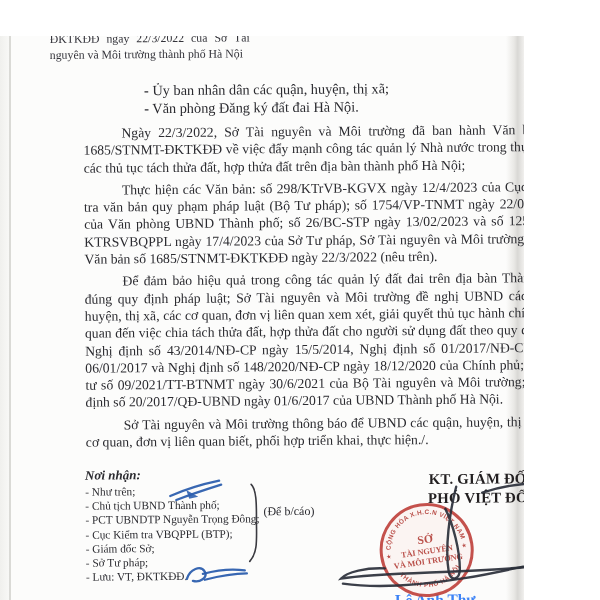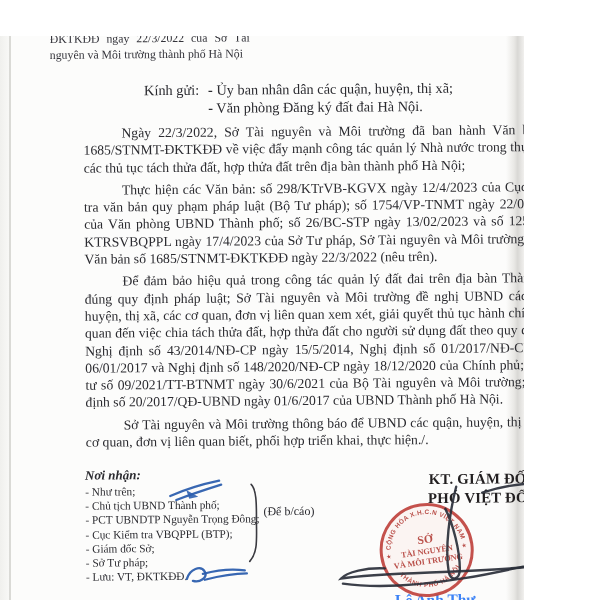--- a/index.html
+++ b/index.html
@@ -46,21 +46,20 @@
   <div class="right-edge"></div>
 
   <div class="sheet">
 
     <div class="header-frag">
       <span class="l1">ĐKTKĐĐ ngày 22/3/2022 của Sở Tài</span>
       <span class="l2">nguyên và Môi trường thành phố Hà Nội</span>
     </div>
 
     <div class="kinh-gui">
-      <span>Kính gửi:</span>
       <span>
         <span style="display:block">- Ủy ban nhân dân các quận, huyện, thị xã;</span>
         <span style="display:block">- Văn phòng Đăng ký đất đai Hà Nội.</span>
       </span>
     </div>
 
     <div class="body-text">
       <p>Ngày 22/3/2022, Sở Tài nguyên và Môi trường đã ban hành Văn bản số 1685/STNMT-ĐKTKĐĐ về việc đẩy mạnh công tác quản lý Nhà nước trong thực hiện các thủ tục tách thửa đất, hợp thửa đất trên địa bàn thành phố Hà Nội;</p>
       <p>Thực hiện các Văn bản: số 298/KTrVB-KGVX ngày 12/4/2023 của Cục Kiểm tra văn bản quy phạm pháp luật (Bộ Tư pháp); số 1754/VP-TNMT ngày 22/02/2023 của Văn phòng UBND Thành phố; số 26/BC-STP ngày 13/02/2023 và số 1251/CV-KTRSVBQPPL ngày 17/4/2023 của Sở Tư pháp, Sở Tài nguyên và Môi trường bãi bỏ Văn bản số 1685/STNMT-ĐKTKĐĐ ngày 22/3/2022 (nêu trên).</p>
       <p>Để đảm bảo hiệu quả trong công tác quản lý đất đai trên địa bàn Thành phố đúng quy định pháp luật; Sở Tài nguyên và Môi trường đề nghị UBND các quận, huyện, thị xã, các cơ quan, đơn vị liên quan xem xét, giải quyết thủ tục hành chính liên quan đến việc chia tách thửa đất, hợp thửa đất cho người sử dụng đất theo quy định tại Nghị định số 43/2014/NĐ-CP ngày 15/5/2014, Nghị định số 01/2017/NĐ-CP ngày 06/01/2017 và Nghị định số 148/2020/NĐ-CP ngày 18/12/2020 của Chính phủ; Thông tư số 09/2021/TT-BTNMT ngày 30/6/2021 của Bộ Tài nguyên và Môi trường; Quyết định số 20/2017/QĐ-UBND ngày 01/6/2017 của UBND Thành phố Hà Nội.</p>

